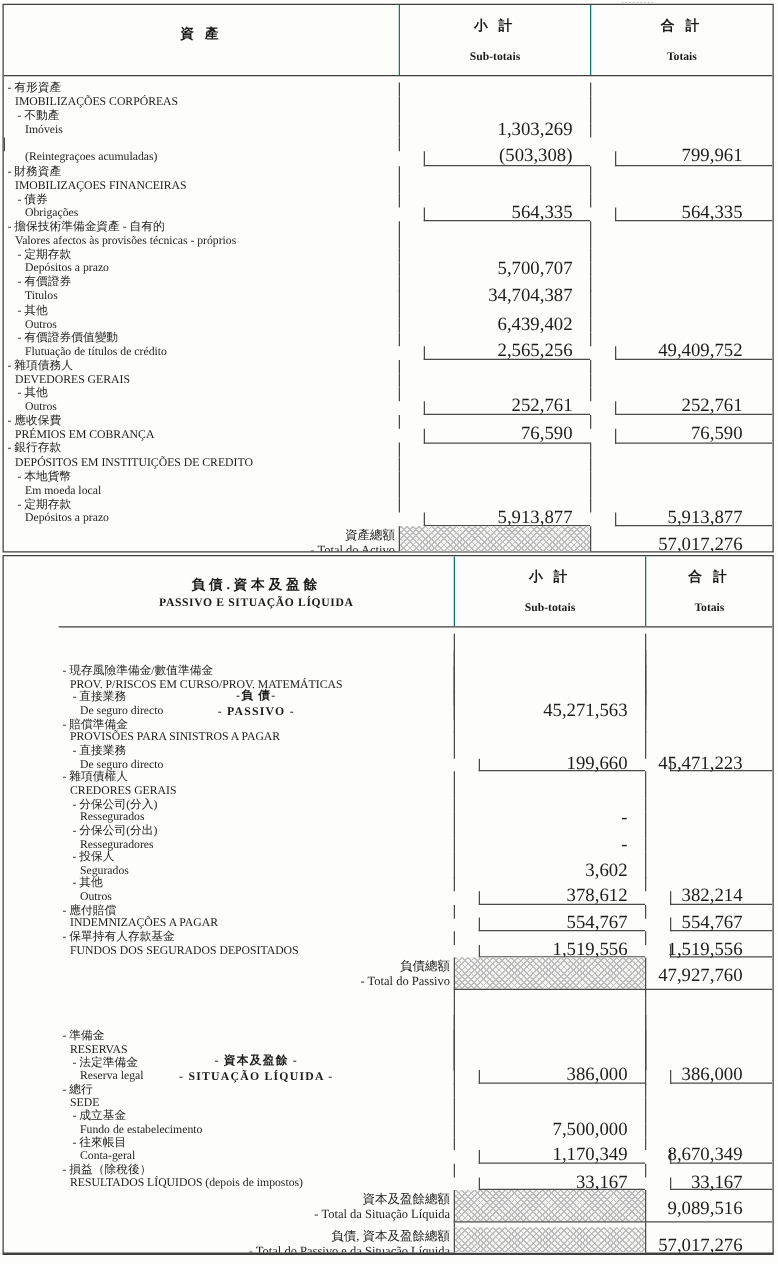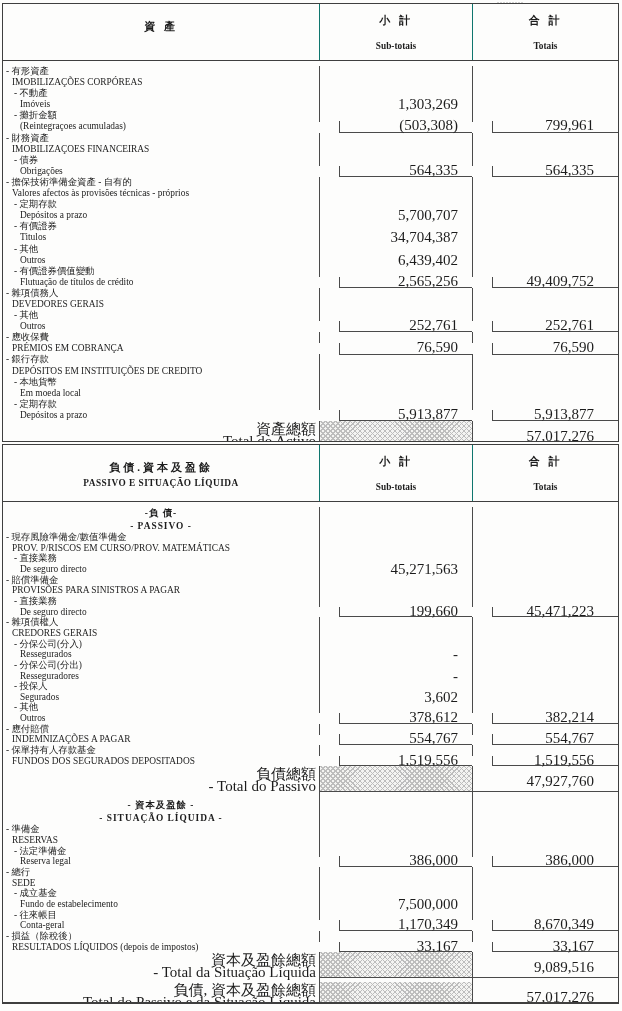--- a/index.html
+++ b/index.html
@@ -4,52 +4,52 @@
 <style>
   html,body{margin:0;padding:0;background:#fdfdfc;}
   body{width:622px;height:1011px;overflow:hidden;
        font-family:"Liberation Serif","DejaVu Serif",serif;color:#1c1c1c;}
   .page{position:relative;width:622px;height:906px;background:#fdfdfc;}
   .artifact{position:absolute;top:-1px;left:497px;font-size:6px;letter-spacing:1px;color:#999;}
 
   .tbl{position:absolute;left:2px;width:617px;border:1px solid #3f3f3f;
        box-sizing:border-box;overflow:hidden;background:#fdfdfc;}
   #sec0{top:3px;height:439px;}
-  #sec1{top:444px;height:560px;border-bottom-width:2px;}
+  #sec1{top:444px;height:560px;border-bottom-width:2px;padding-left:44px;}
 
   .hdr{display:grid;grid-template-columns:316px 153px 1fr;height:56px;
        border-bottom:1px solid #3f3f3f;}
   .hdr>div{position:relative;}
   .hdr .hc2,.hdr .hc3{border-left:1px solid #0f766e;}
   .hdr .zh{font-weight:bold;font-size:11px;letter-spacing:3px;text-align:center;}
   .hdr .pt{font-weight:bold;font-size:9.3px;text-align:center;}
   .hdr .hc1 .zh{margin-top:15px;}
   .hdr .hc1 .pt{margin-top:3px;letter-spacing:.5px;}
   .hdr .hc2 .zh,.hdr .hc3 .zh{margin-top:9px;}
   .hdr .hc2 .pt,.hdr .hc3 .pt{margin-top:13px;}
 
   .rows{padding-top:5px;}
   .row{display:grid;grid-template-columns:316px 153px 1fr;}
   .row .c{position:relative;box-sizing:border-box;}
   .row .c2,.row .c3{border-left:1px solid #4a4a4a;}
   #sec0 .row.item{height:11.1px;line-height:11.2px;}
   #sec1 .row.item{height:10.65px;line-height:10.8px;}
   .row.center{height:12.6px;line-height:12.6px;}
-  .row.center .c1{text-align:center;font-weight:bold;font-size:9.8px;letter-spacing:1px;}
+  .row.center .c1{text-align:center;font-weight:bold;font-size:9.8px;letter-spacing:1px;margin-top:44px;}
   .lab{display:block;white-space:nowrap;font-size:9.4px;}
   .ind0{padding-left:3px;}  .ind1{padding-left:9px;}
   .ind2{padding-left:11px;} .ind3{padding-left:17px;}
   .num{position:absolute;bottom:0;font-size:15px;white-space:nowrap;}
   .c2 .num{right:14px;}  .c3 .num{right:24px;}
   .row .ul{border-bottom:1px solid #4a4a4a;margin-left:20px;}
 
   .row.trow{height:26px;}
   .trow .c1{display:flex;flex-direction:column;justify-content:flex-end;
             align-items:flex-end;padding-right:3px;}
-  .trow .c1 .tlab{font-size:15px;line-height:12px;white-space:nowrap;}
+  .trow .c1 .tlab{font-size:10px;line-height:12px;white-space:nowrap;}
   .trow .c2{border-bottom:1px solid #4a4a4a;}
   .trow .c3{border-bottom:1px solid #4a4a4a;}
   .hatch{background-color:#f4f4f2;
     background-image:
       repeating-linear-gradient(45deg,#bdbdbd 0 1px,transparent 1px 3.5px),
       repeating-linear-gradient(135deg,#bdbdbd 0 1px,transparent 1px 3.5px);}
   .row.gap .c{height:100%;}
 </style>
 </head>
 <body>
@@ -96,23 +96,20 @@
         <div class="row item">
           <div class="c c1">
             <div class="lab ind3">Imóveis</div>
           </div>
           <div class="c c2">
             <div class="num">1,303,269</div>
           </div>
           <div class="c c3"></div>
         </div>
         <div class="row item">
-          <div class="c c1">
-            <div class="lab ind2">- 攤折金額</div>
-          </div>
           <div class="c c2"></div>
           <div class="c c3"></div>
         </div>
         <div class="row item">
           <div class="c c1">
             <div class="lab ind3">(Reintegraçoes acumuladas)</div>
           </div>
           <div class="c c2 ul">
             <div class="num">(503,308)</div>
           </div>

